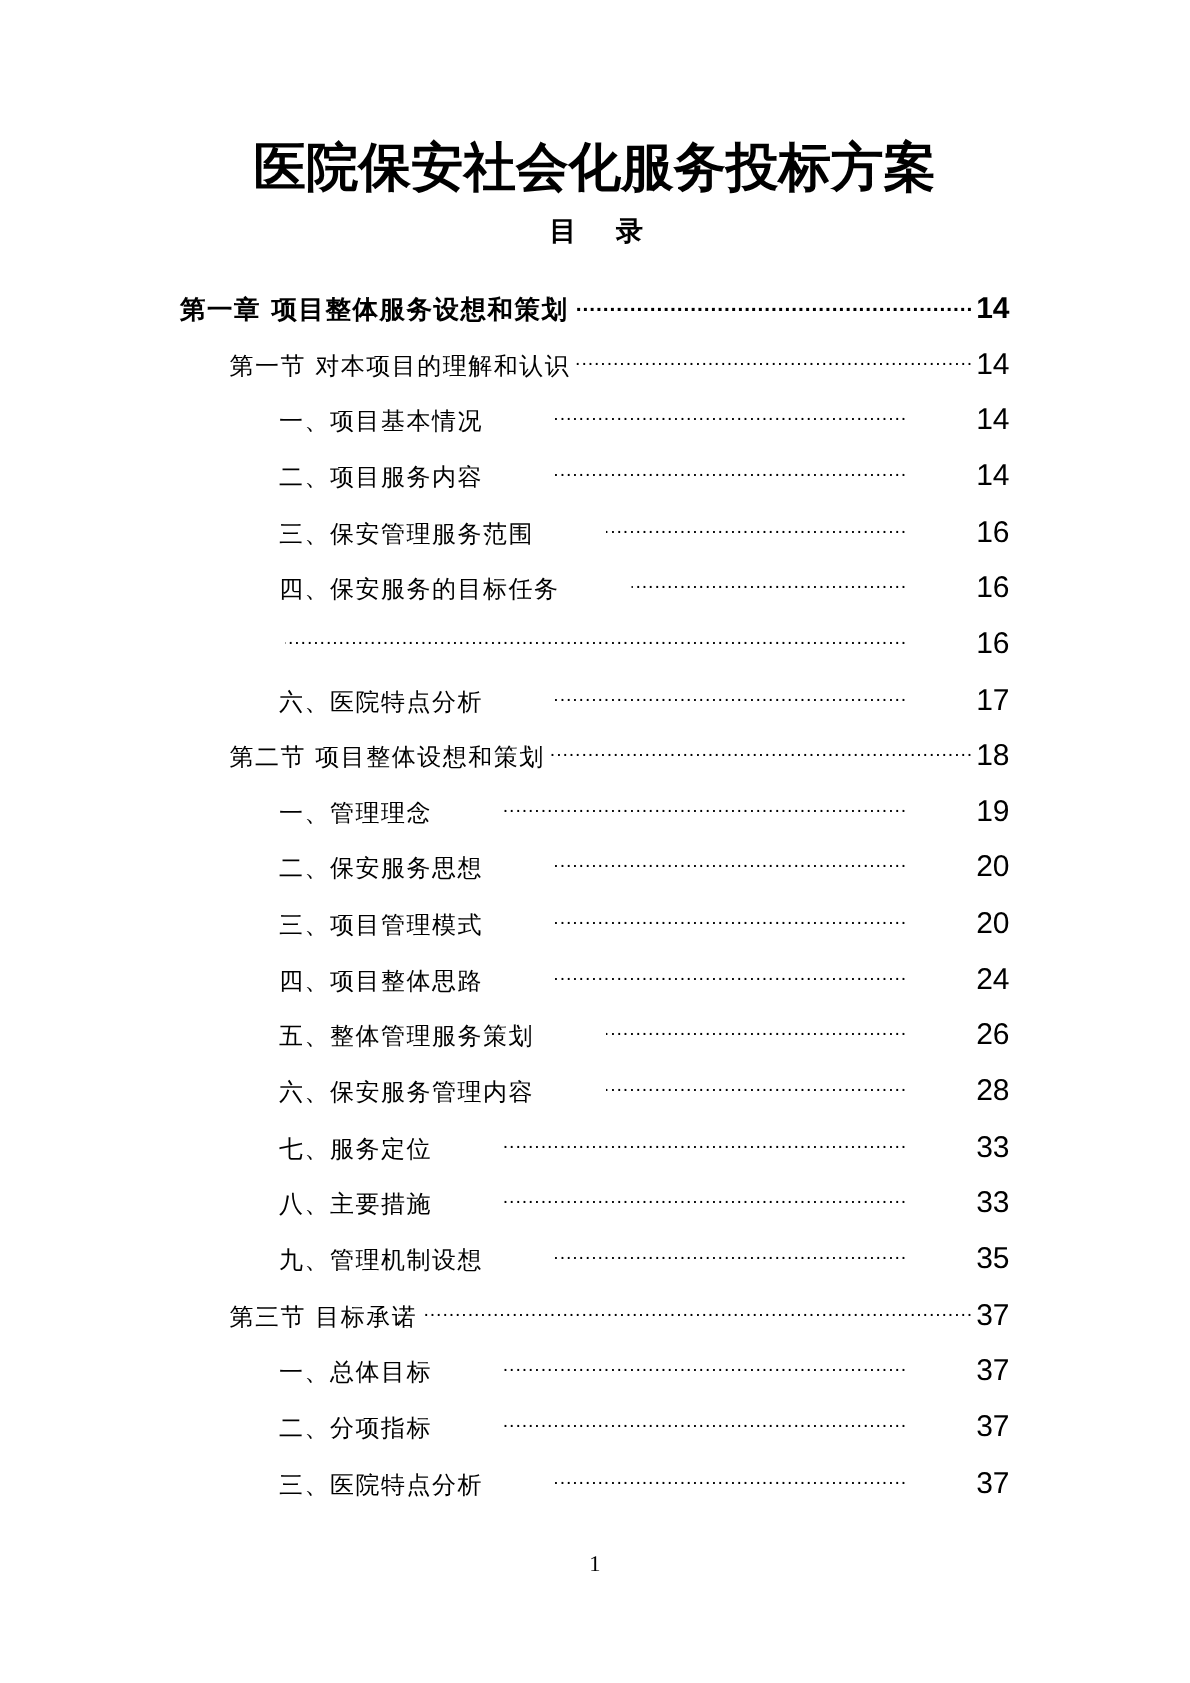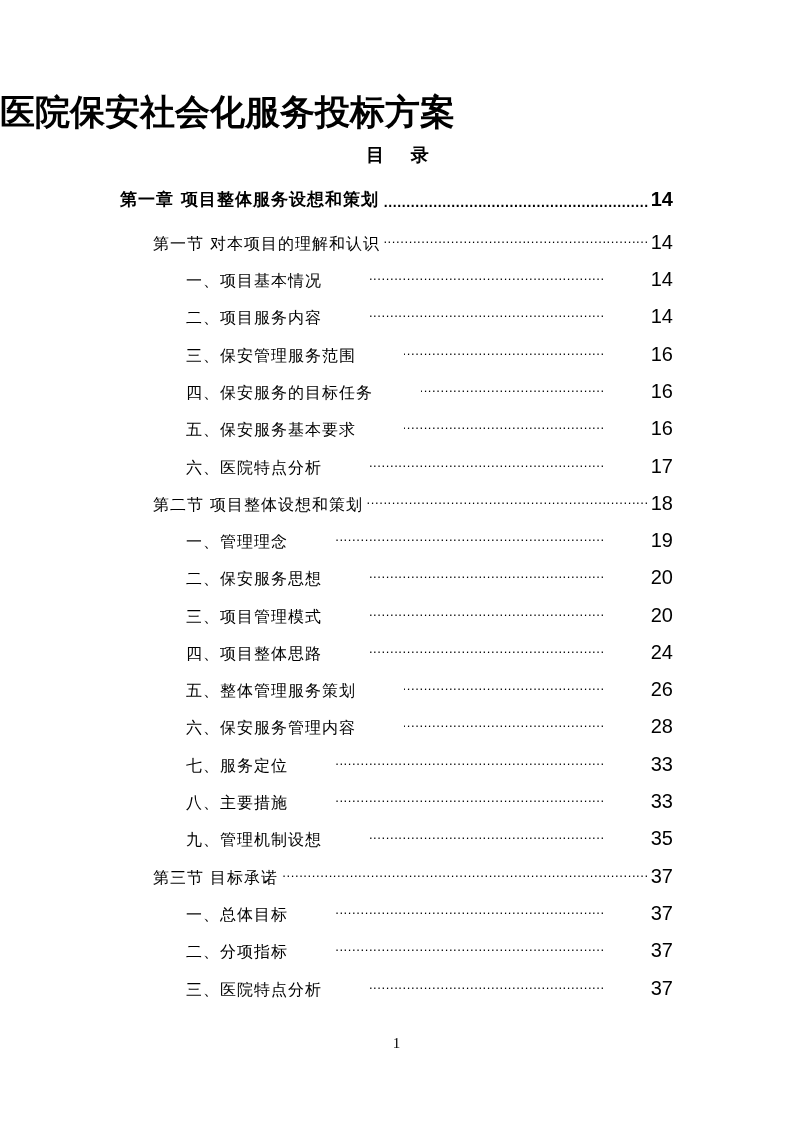--- a/index.html
+++ b/index.html
@@ -17,21 +17,21 @@
     }
     .page {
       position: absolute;
       left: 0; top: 0;
       width: 793px; height: 1122px;
     }
     .doc-title {
       position: absolute;
       left: 0; right: 0;
       top: 88px;
-      text-align: left;
+      text-align: center;
       font-size: 35px;
       font-weight: bold;
       letter-spacing: 0px;
       line-height: 48px;
     }
     .toc-heading {
       position: absolute;
       left: 0; right: 0;
       top: 142px;
       text-align: center;
@@ -50,21 +50,21 @@
       position: absolute;
       display: flex;
       align-items: baseline;
       height: 26px;
       line-height: 26px;
       right: 120px;
       white-space: nowrap;
       text-decoration: none;
       color: #000;
     }
-    .toc-entry.level-0 { left: 120px; font-size: 17px; font-weight: bold; align-items: flex-end; }
+    .toc-entry.level-0 { left: 120px; font-size: 17px; font-weight: bold; }
     .toc-entry.level-1 { left: 153px; font-size: 16px; }
     .toc-entry.level-2 { left: 186px; font-size: 16px; gap: 44px; }
     .toc-label {
       flex: 0 0 auto;
       letter-spacing: 1px;
     }
     .toc-dots {
       flex: 1 1 auto;
       overflow: hidden;
       margin: 0 2px 0 4px;
@@ -134,21 +134,20 @@
       <span class="toc-label">三、保安管理服务范围</span>
       <span class="toc-dots"></span>
       <span class="toc-page">16</span>
     </a>
     <a class="toc-entry level-2" style="top:372px">
       <span class="toc-label">四、保安服务的目标任务</span>
       <span class="toc-dots"></span>
       <span class="toc-page">16</span>
     </a>
     <a class="toc-entry level-2" style="top:409px">
-      <span class="toc-label">五、保安服务基本要求</span>
       <span class="toc-dots"></span>
       <span class="toc-page">16</span>
     </a>
     <a class="toc-entry level-2" style="top:447px">
       <span class="toc-label">六、医院特点分析</span>
       <span class="toc-dots"></span>
       <span class="toc-page">17</span>
     </a>
     <a class="toc-entry level-1" style="top:484px">
       <span class="toc-label">第二节  项目整体设想和策划</span>

